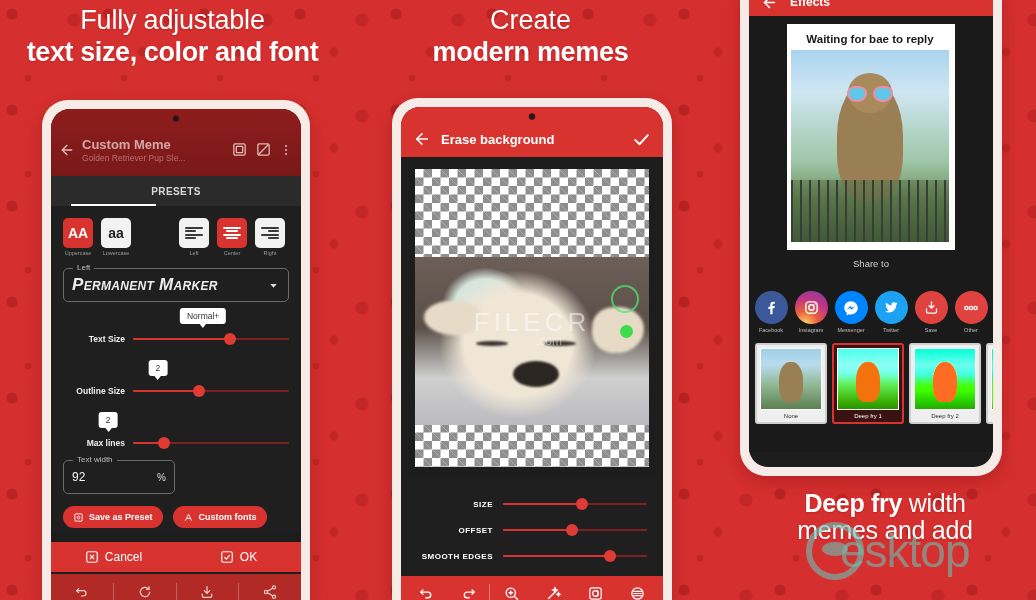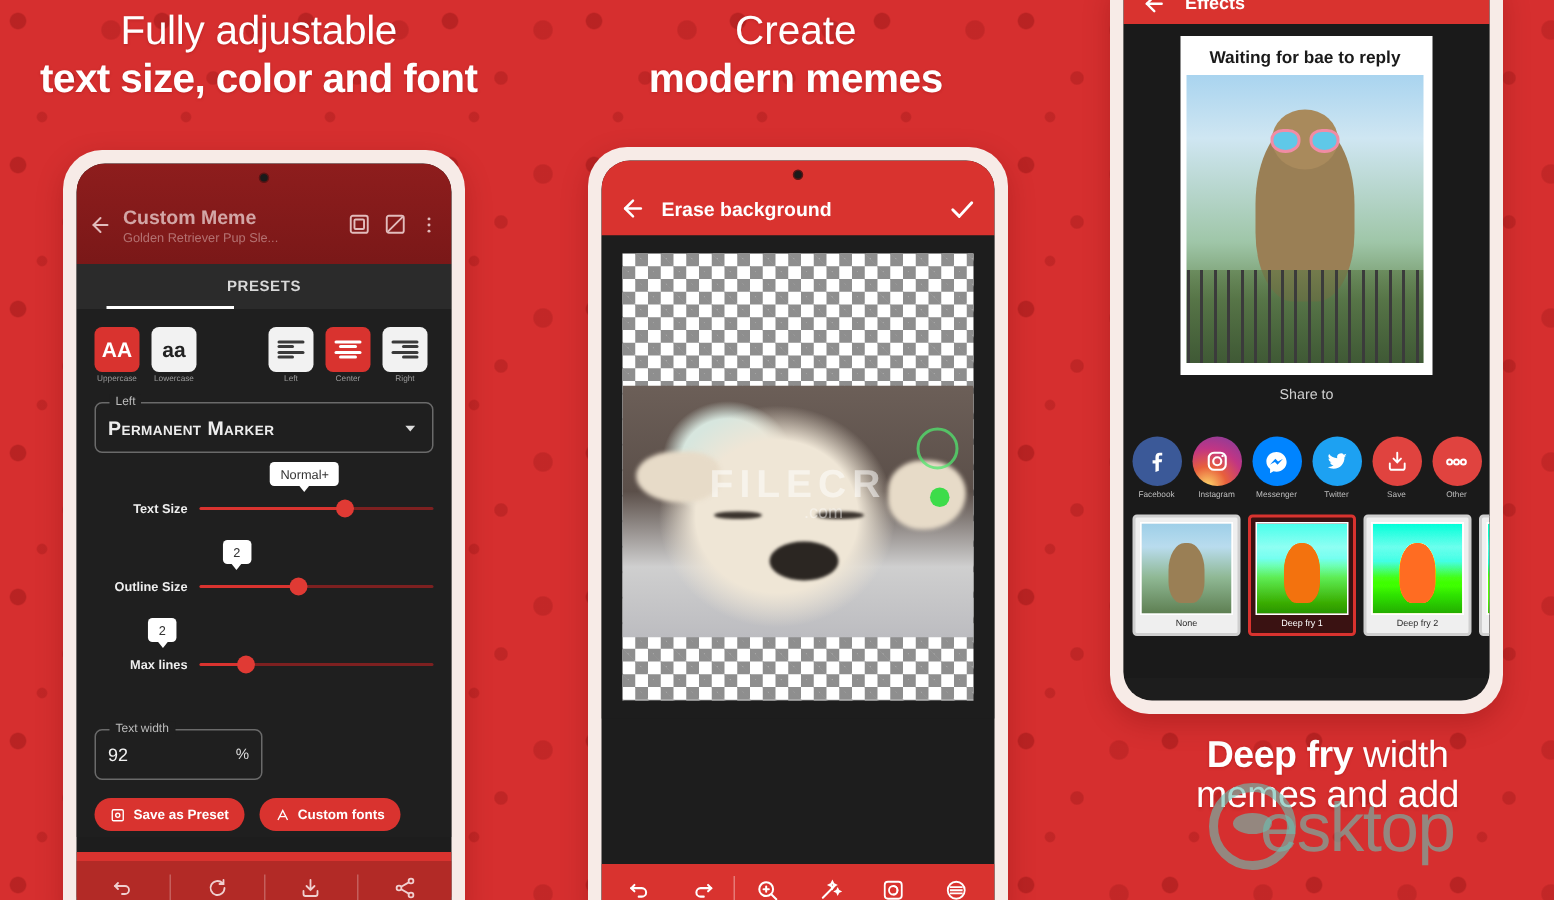--- a/index.html
+++ b/index.html
@@ -121,21 +121,21 @@
 
   .field {
     position: relative; border: 1px solid #6a6a6a; border-radius: 5px;
     height: 34px; margin-top: 12px; display: flex; align-items: center;
     padding: 0 8px;
   }
   .field-label {
     position: absolute; top: -6px; left: 9px; background: #1f1f1f;
     padding: 0 4px; font-size: 8px; color: #bdbdbd;
   }
-  .field-value { color: #ededed; font-size: 13px; font-weight: 700;
+  .field-value { color: #ededed; font-size: 17px; font-style: italic; font-weight: 700;
                  letter-spacing: .3px; font-variant: small-caps; }
   .caret { margin-left: auto; color: #ddd; }
 
   .slider-block { position: relative; margin-top: 14px; height: 22px; }
   .slider-row { display: flex; align-items: center; gap: 8px; height: 22px; }
   .sl-label { color: #eee; font-size: 8.5px; font-weight: 700; width: 62px; text-align: right; }
   .track { position: relative; flex: 1; height: 2px; background: #7d2020; border-radius: 2px; }
   .track .fill { position: absolute; left: 0; top: 0; height: 2px; background: #d9332f; border-radius: 2px; }
   .knob {
     position: absolute; top: 50%; width: 12px; height: 12px; border-radius: 50%;
@@ -147,21 +147,21 @@
     padding: 3px 7px; border-radius: 3px; white-space: nowrap;
   }
   .bubble::after {
     content: ""; position: absolute; left: 50%; bottom: -4px; margin-left: -4px;
     border-left: 4px solid transparent; border-right: 4px solid transparent;
     border-top: 5px solid #fff;
   }
 
   .numfield {
     position: relative; border: 1px solid #6a6a6a; border-radius: 5px;
-    height: 30px; margin-top: 32px; display: flex; align-items: center;
+    height: 30px; margin-top: 6px; display: flex; align-items: center;
     padding: 16px 8px; width: 112px;
   }
   .numfield .v { color: #f2f2f2; font-size: 12px; text-align: center; }
   .numfield .pct { margin-left: auto; color: #ddd; font-size: 10px; }
 
   .pillrow { display: flex; gap: 10px; margin-top: 12px; }
   .pill {
     background: #d9332f; color: #fff; border-radius: 14px; height: 22px;
     display: flex; align-items: center; gap: 5px; padding: 0 10px;
     font-size: 9px; font-weight: 600;
@@ -219,21 +219,21 @@
   }
   .dog-ear {
     position: absolute; background: #e7dbc8; filter: blur(1.5px);
   }
   .filecr {
     position: absolute; left: 50%; top: 150px; transform: translateX(-50%);
     text-align: center; pointer-events: none; z-index: 4;
   }
   .filecr .big {
     font-size: 26px; letter-spacing: 4px; color: rgba(255,255,255,.52);
-    font-weight: 700;
+    font-weight: 400;
   }
   .filecr .small {
     font-size: 12px; color: rgba(255,255,255,.45); margin-top: -4px; margin-left: 34px;
   }
   .cursor-ring {
     position: absolute; right: 24px; top: 128px; width: 28px; height: 28px;
     border-radius: 50%; border: 2px solid rgba(80,230,110,.75); z-index: 5;
   }
   .cursor-dot {
     position: absolute; right: 30px; top: 168px; width: 13px; height: 13px;
@@ -615,20 +615,43 @@
           <div class="dog-nose"></div>
         </div>
         <div class="filecr">
           <div class="big">FILECR</div>
           <div class="small">.com</div>
         </div>
         <div class="cursor-ring"></div>
         <div class="cursor-dot"></div>
       </div>
 
+      <div class="mp-sliders">
+        <div class="ms-row">
+          <div class="ms-label">SIZE</div>
+          <div class="track">
+            <div class="fill" style="width:55%"></div>
+            <div class="knob" style="left:55%"></div>
+          </div>
+        </div>
+        <div class="ms-row">
+          <div class="ms-label">OFFSET</div>
+          <div class="track">
+            <div class="fill" style="width:48%"></div>
+            <div class="knob" style="left:48%"></div>
+          </div>
+        </div>
+        <div class="ms-row">
+          <div class="ms-label">SMOOTH EDGES</div>
+          <div class="track">
+            <div class="fill" style="width:74%"></div>
+            <div class="knob" style="left:74%"></div>
+          </div>
+        </div>
+      </div>
 
       <div class="mp-nav">
         <div>
           <svg width="17" height="17" viewBox="0 0 24 24" fill="none" stroke="#fff" stroke-width="1.9" stroke-linecap="round">
               <path d="M4 10h10a4 4 0 1 1 0 8h-3"></path>
               <path d="M7 7l-3 3 3 3"></path>
             </svg>
         </div>
         <div>
           <svg width="17" height="17" viewBox="0 0 24 24" fill="none" stroke="#fff" stroke-width="1.9" stroke-linecap="round">

